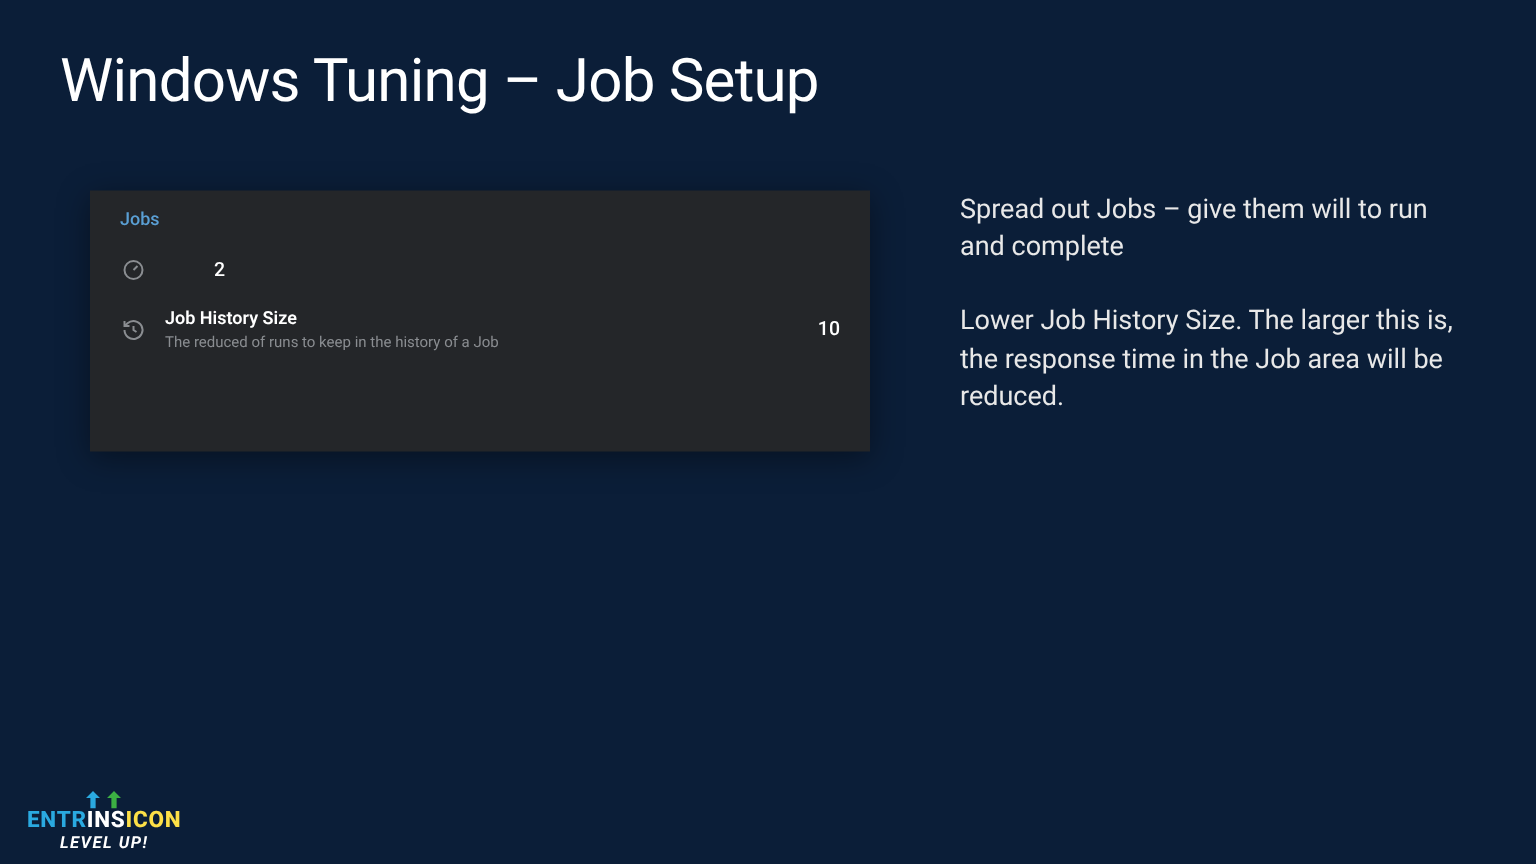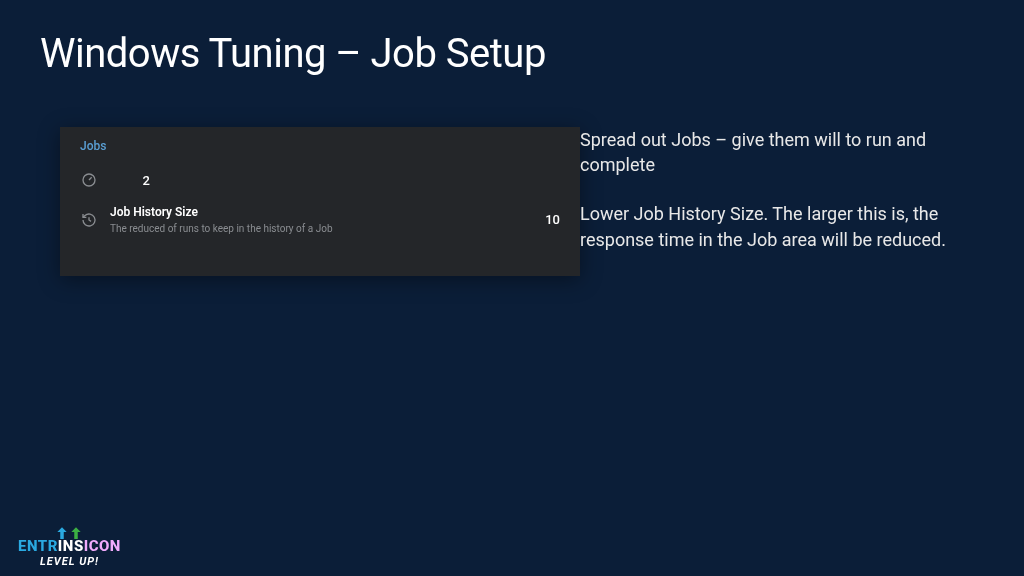--- a/index.html
+++ b/index.html
@@ -15,20 +15,21 @@
     .slide-title {
       font-size: 40px;
       font-weight: 400;
       color: #ffffff;
       padding: 30px 40px 0 40px;
       letter-spacing: -0.5px;
     }
     .content {
       display: flex;
       padding: 50px 40px 0 60px;
+      gap: 60px;
     }
     .panel {
       background: #242629;
       width: 520px;
       padding: 12px 16px 14px 16px;
       box-shadow: 0 4px 20px rgba(0,0,0,0.4);
     }
     .panel-header {
       color: #5a9fd4;
       font-size: 12px;
@@ -175,16 +176,16 @@
   <div class="logo-arrows">
     <svg width="12" height="14" viewBox="0 0 10 12">
         <path d="M5 0 L9 5 L7 5 L7 8 L9 8 L5 12 L5 12" fill="#2aa9e0" opacity="0"></path>
         <path d="M5 2 L9 6 L6.5 6 L6.5 12 L3.5 12 L3.5 6 L1 6 Z" fill="#2aa9e0"></path>
       </svg>
     <svg width="12" height="14" viewBox="0 0 10 12">
         <path d="M5 2 L9 6 L6.5 6 L6.5 12 L3.5 12 L3.5 6 L1 6 Z" fill="#3cb043"></path>
       </svg>
   </div>
   <div class="logo-text">
-    <span style="color:#2aa9e0">ENTR</span><span style="color:#ffffff">INS</span><span style="color:#f0abfc">ICON</span>
+    <span style="color:#2aa9e0">ENTR</span><span style="color:#ffffff">INS</span><span style="color:#fde047">ICON</span>
   </div>
   <div class="logo-sub">LEVEL UP!</div>
 </div>
 
 </body></html>

